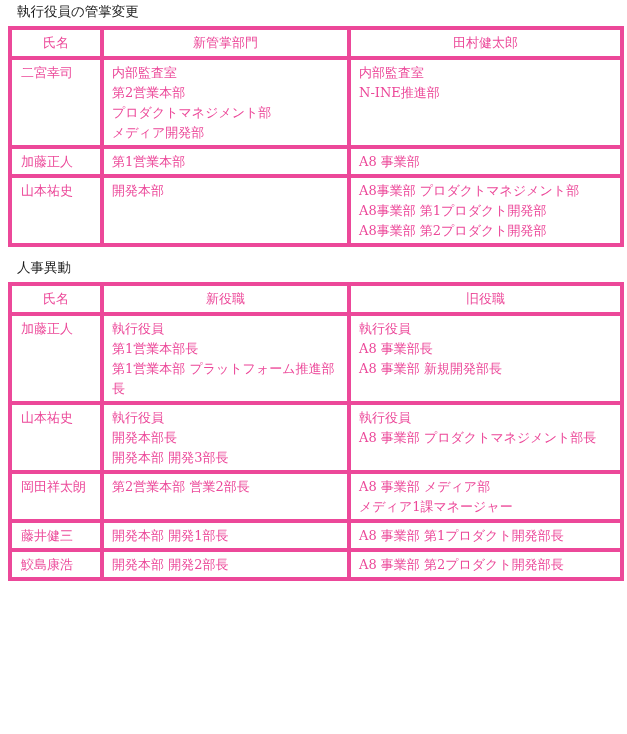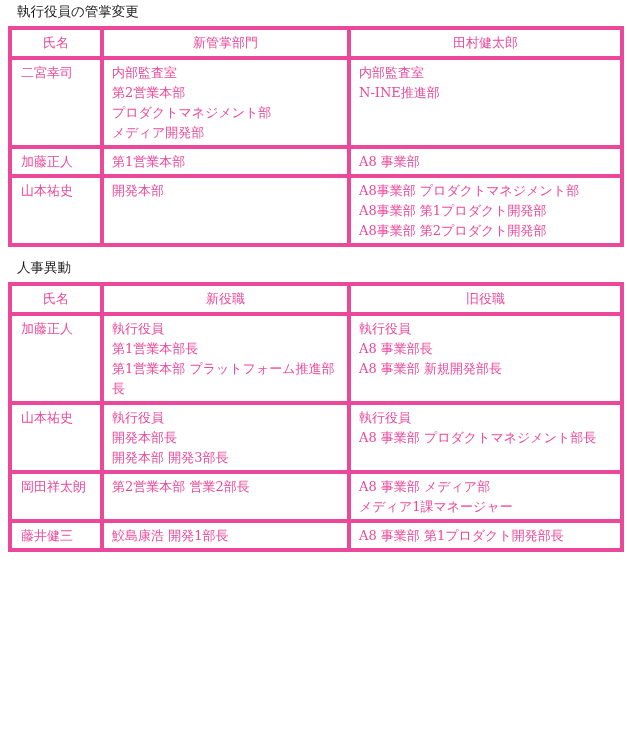--- a/index.html
+++ b/index.html
@@ -167,23 +167,32 @@
               <div class="cell-line">第2営業本部 営業2部長</div>
             </td>
             <td>
               <div class="cell-line">A8 事業部 メディア部</div>
               <div class="cell-line">メディア1課マネージャー</div>
             </td>
           </tr>
           <tr>
             <td class="name-cell">藤井健三</td>
             <td>
-              <div class="cell-line">鮫島康浩 開発1部長</div>
+              <div class="cell-line">開発本部 開発1部長</div>
             </td>
             <td>
               <div class="cell-line">A8 事業部 第1プロダクト開発部長</div>
+            </td>
+          </tr>
+          <tr>
+            <td class="name-cell">鮫島康浩</td>
+            <td>
+              <div class="cell-line">開発本部 開発2部長</div>
+            </td>
+            <td>
+              <div class="cell-line">A8 事業部 第2プロダクト開発部長</div>
             </td>
           </tr>
         </tbody>
     </table>
   </div>
 
 </div>
 
 </body></html>

